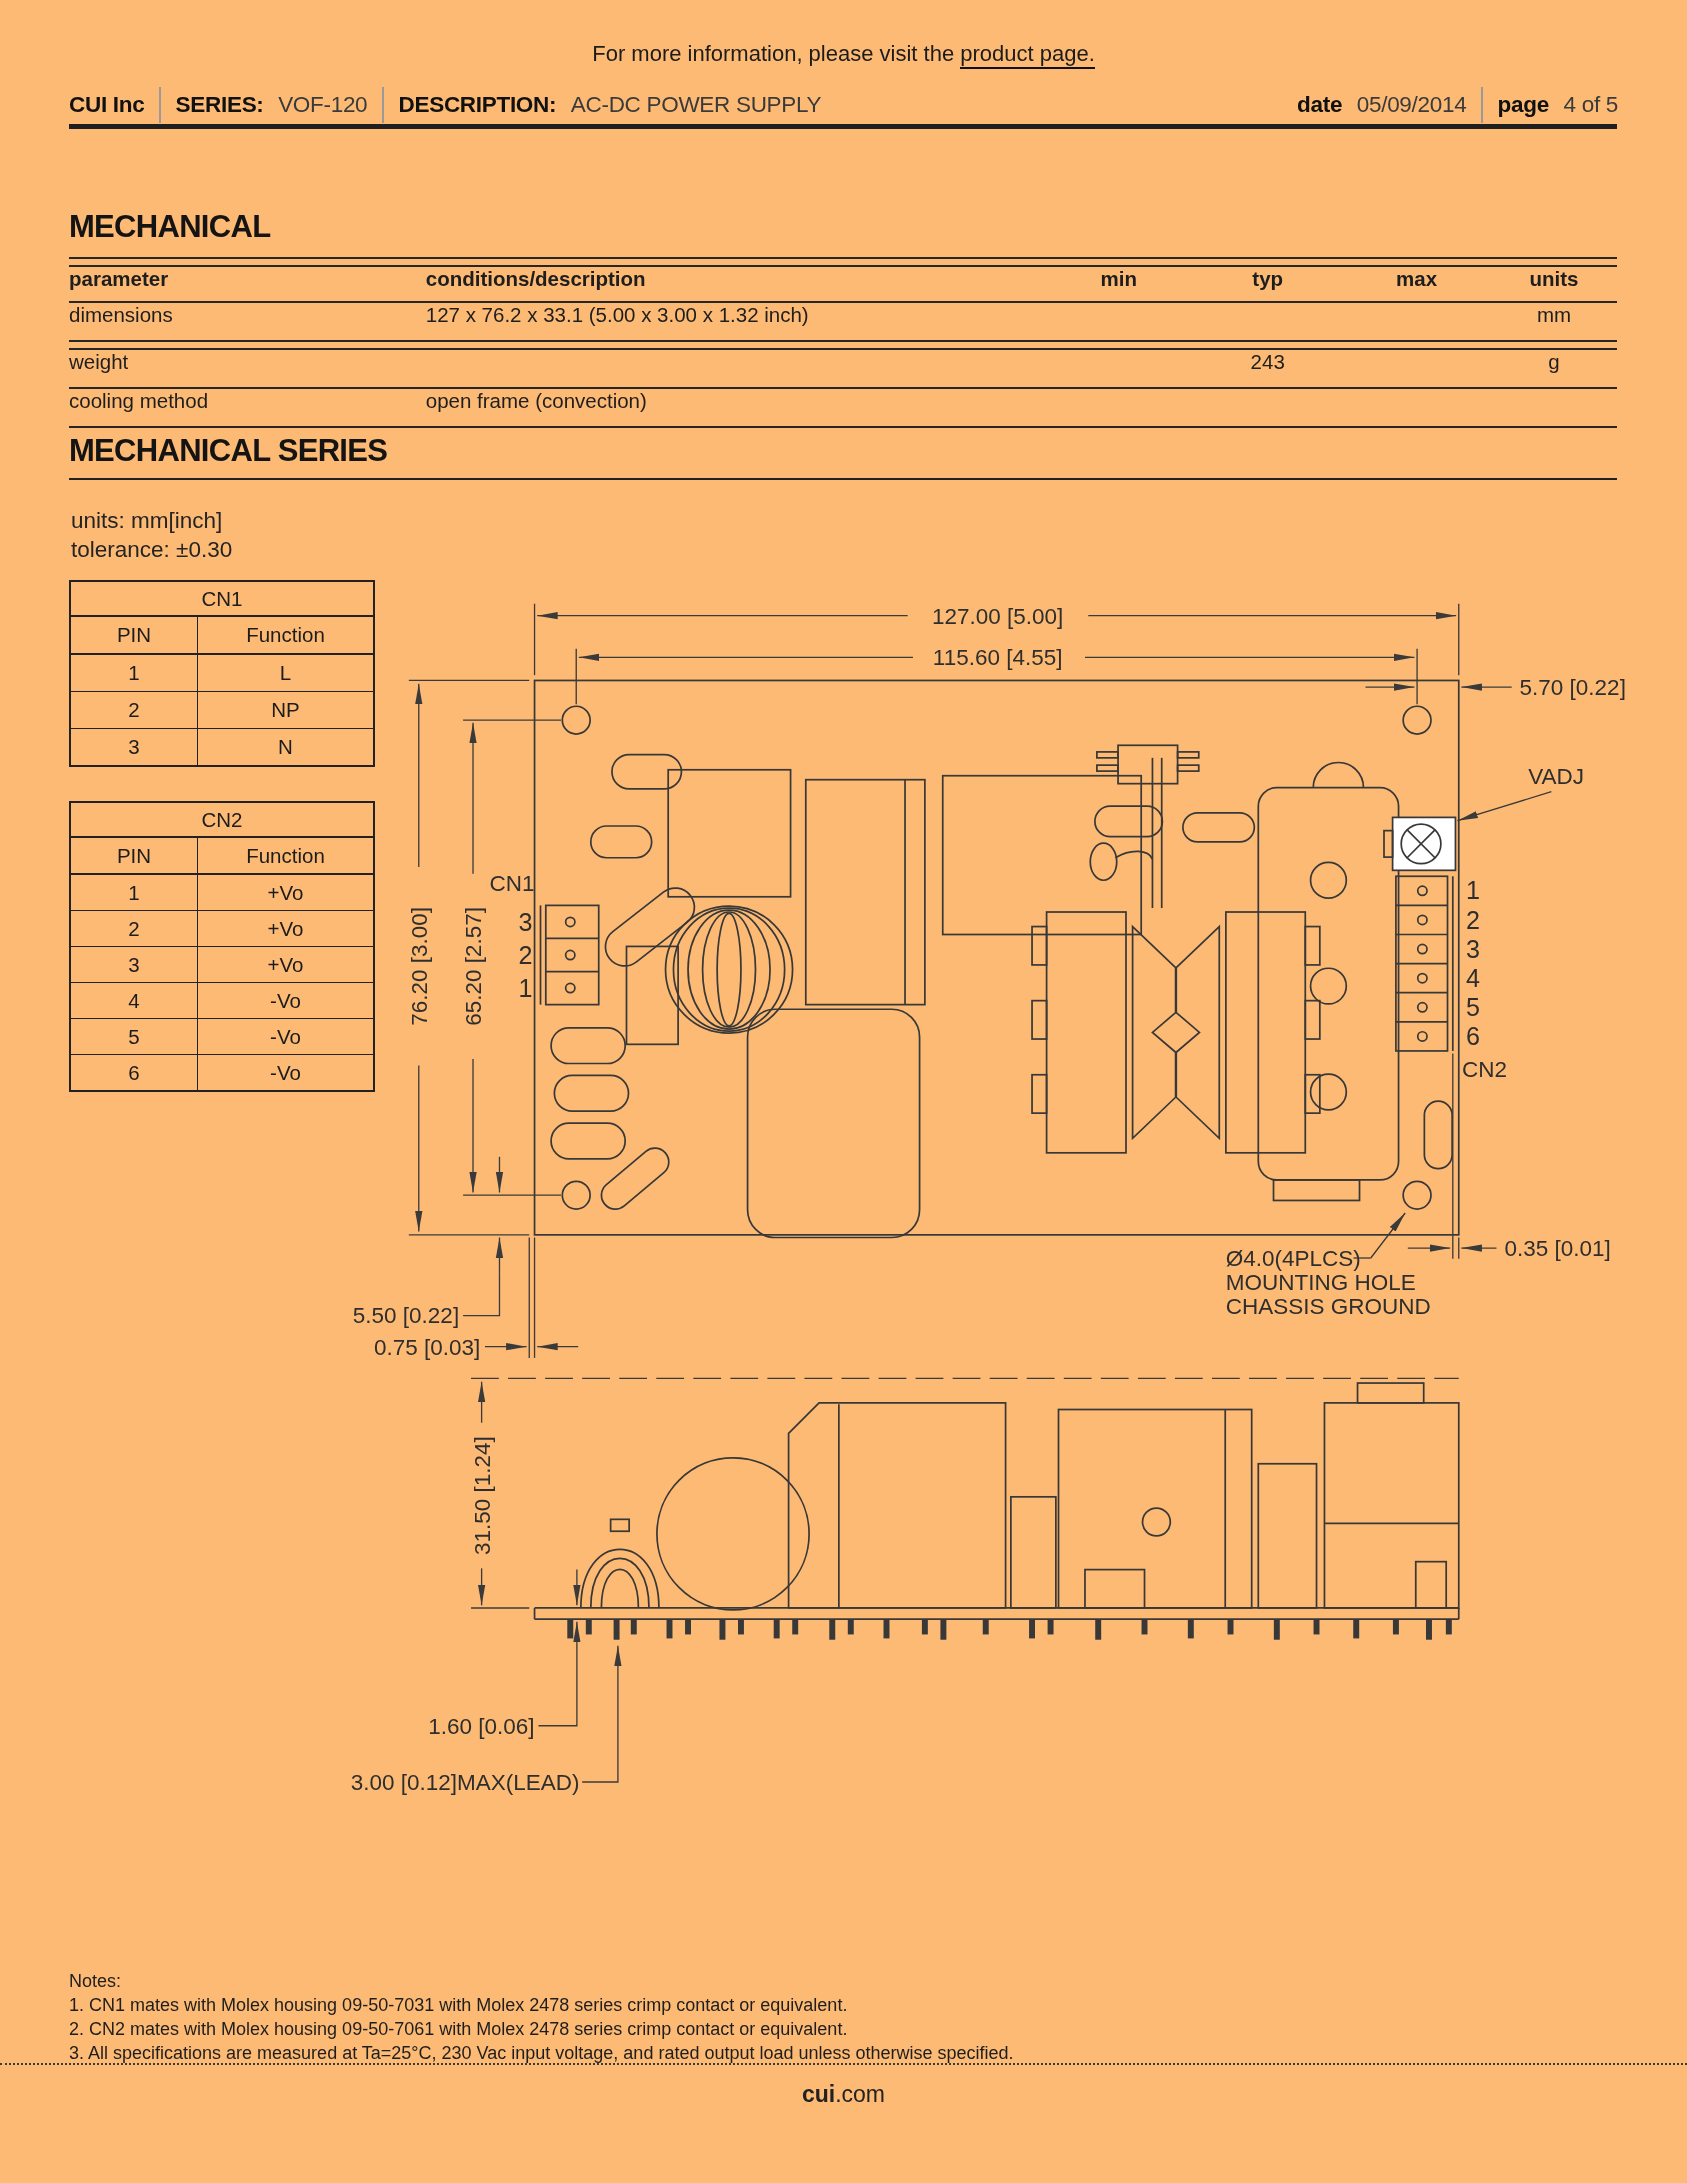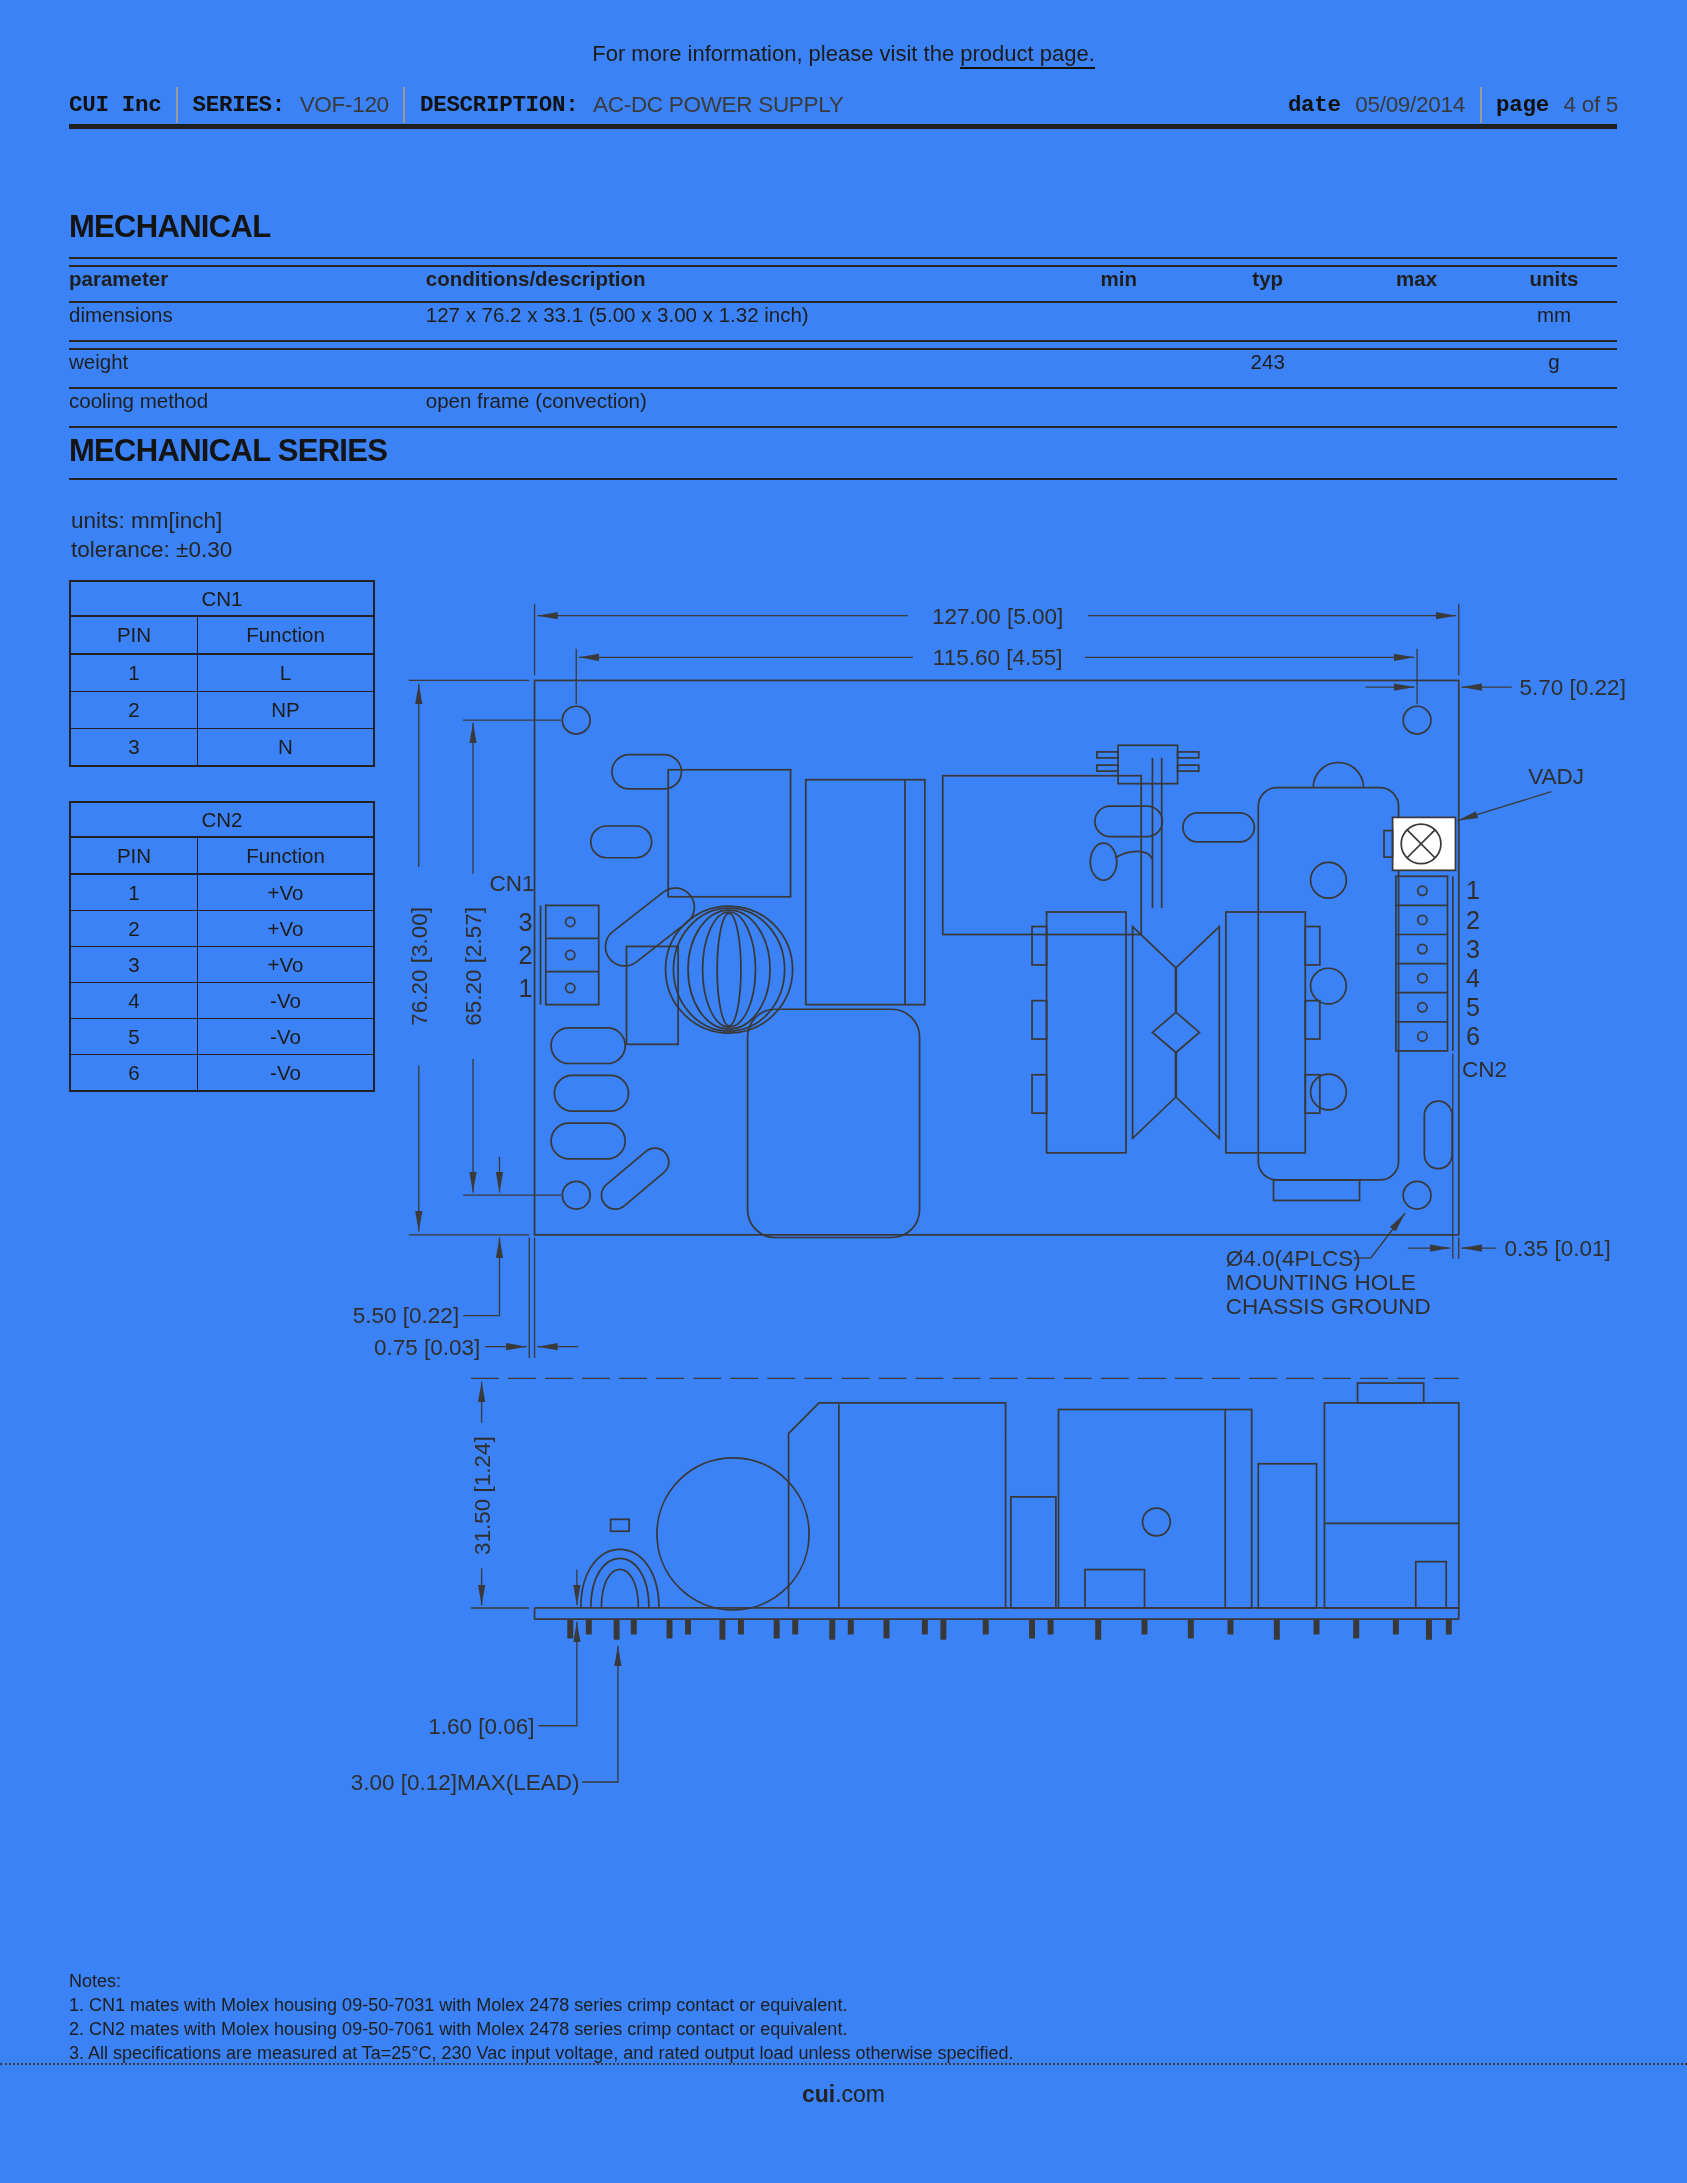--- a/index.html
+++ b/index.html
@@ -1,26 +1,26 @@
 <!DOCTYPE html>
 <html style="font-size:10.6px"><head>
 <meta charset="utf-8">
 <style>
   html,body{margin:0;padding:0;background:#e8e8e8;}
-  .page{position:relative;width:1687px;height:2183px;background:#3b82f6;overflow:hidden;
+  .page{position:relative;width:1687px;height:2183px;background:#fdba74;overflow:hidden;
         font-family:"Liberation Sans",sans-serif;color:#222;}
   .abs{position:absolute;}
 
   
   .info-line{top:41px;left:0;width:1687px;text-align:center;font-size:22px;color:#1c1c1c;}
   .info-link{border-bottom:2.6px solid #111;padding-bottom:1.3px;}
   .meta-row{top:85px;left:69px;right:69px;height:40px;display:flex;align-items:center;font-size:22.5px;}
   .meta-left{display:flex;align-items:center;gap:14.6px;flex:1;}
   .meta-right{display:flex;align-items:center;gap:14.6px;}
-  .meta-label{font-weight:bold;color:#111;letter-spacing:-0.3px;font-family:Liberation Mono, monospace;}
+  .meta-label{font-weight:bold;color:#111;letter-spacing:-0.3px;}
   .meta-value{color:#3a3a3a;letter-spacing:-0.3px;}
   .vsep{width:2px;height:36px;background:#9a9a9a;}
   .top-rule{top:124px;left:69px;width:1548px;height:4.6px;background:#1f1f1f;}
 
   
   .sec-title{font-size:31px;font-weight:800;color:#141414;letter-spacing:-0.7px;}
   .h-mech{top:209px;left:69px;}
   .h-draw{top:433px;left:69px;}
   .draw-rule{top:478px;left:69px;width:1548px;border-top:2px solid #222;}
 

